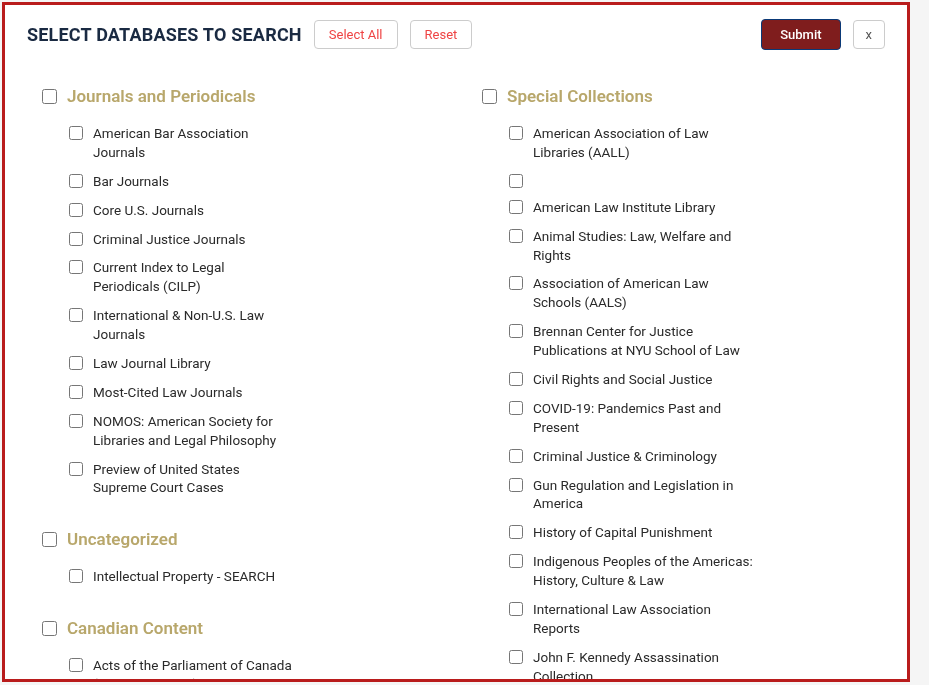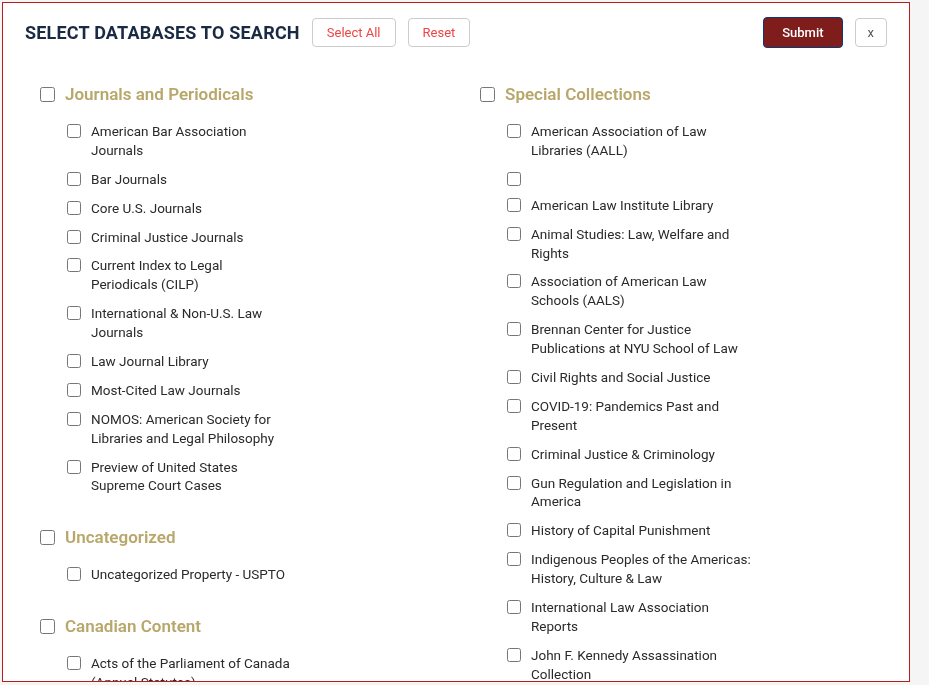--- a/index.html
+++ b/index.html
@@ -3,21 +3,21 @@
   <meta charset="utf-8">
   <style>
     * { box-sizing: border-box; margin: 0; padding: 0; }
     body {
       font-family: -apple-system, BlinkMacSystemFont, "Segoe UI", Roboto, Arial, sans-serif;
       background: #f5f5f5;
       padding: 2px;
     }
     .container {
       background: #fff;
-      border: 1px solid #b91c1c;
+      border: 3px solid #b91c1c;
       width: 908px;
       height: 680px;
       overflow-y: scroll;
       padding: 14px 22px 36px 22px;
       position: relative;
     }
     .container::-webkit-scrollbar { width: 16px; }
     .container::-webkit-scrollbar-track { background: #f1f1f1; }
     .container::-webkit-scrollbar-thumb { background: #b8b8b8; border-radius: 2px; }
     .header {
@@ -170,21 +170,21 @@
           </div>
         </div>
         <div class="category">
           <div class="category-header">
             <input type="checkbox" style="">
             <span class="category-title">Uncategorized</span>
           </div>
           <div class="items">
             <div class="item">
               <input type="checkbox" style="">
-              <span class="item-label">Uncategorized Property - USPTO</span>
+              <span class="item-label">Intellectual Property - SEARCH</span>
             </div>
           </div>
         </div>
         <div class="category">
           <div class="category-header">
             <input type="checkbox" style="">
             <span class="category-title">Canadian Content</span>
           </div>
           <div class="items">
             <div class="item">

